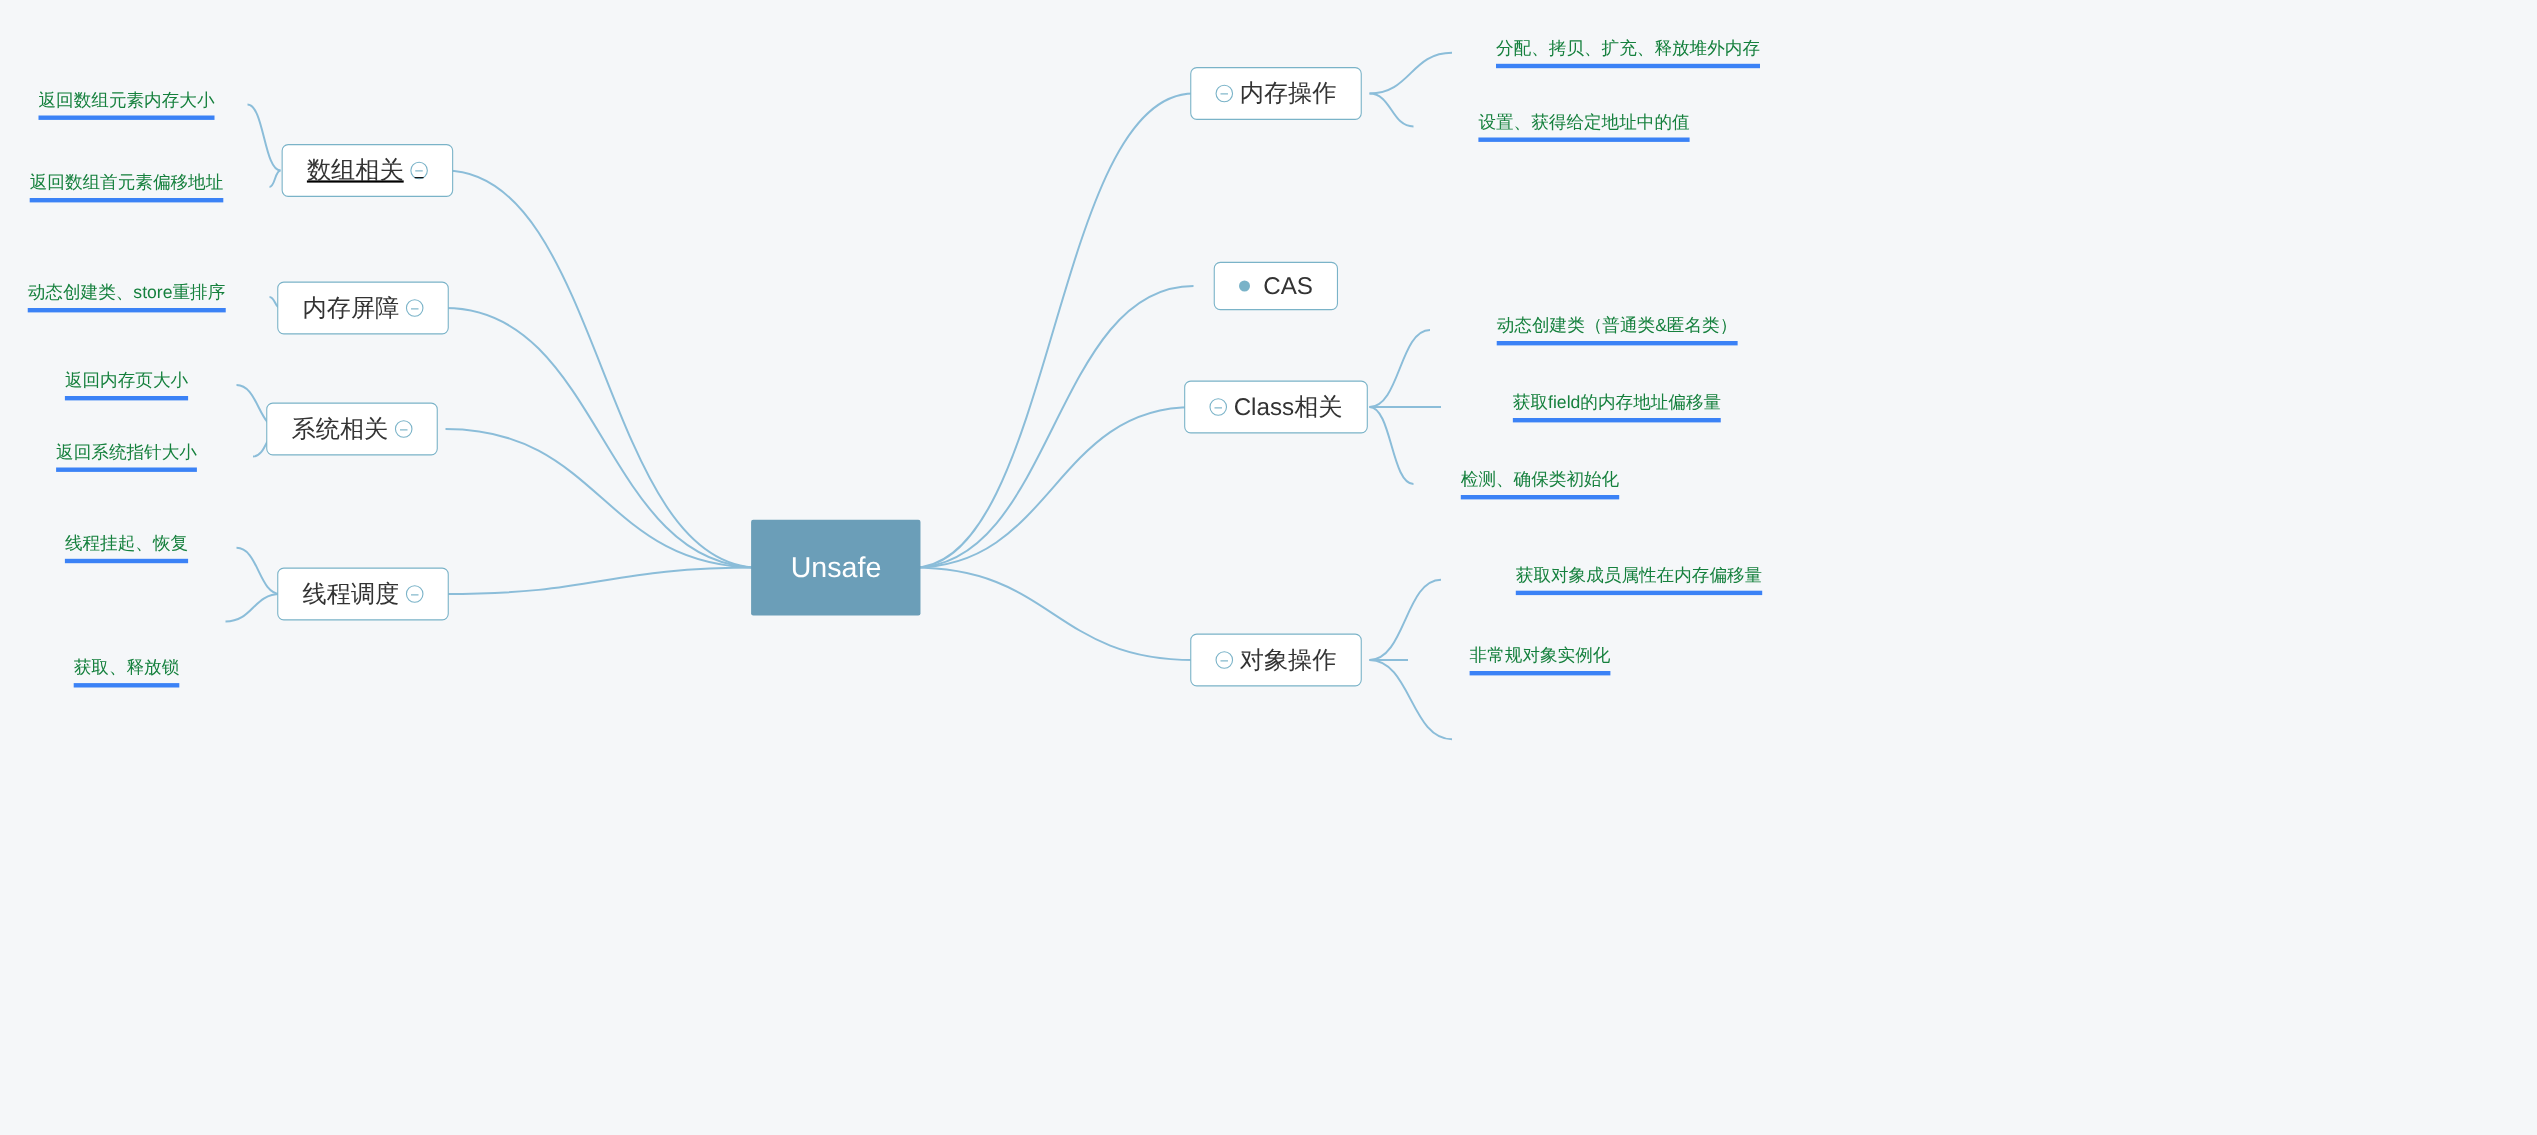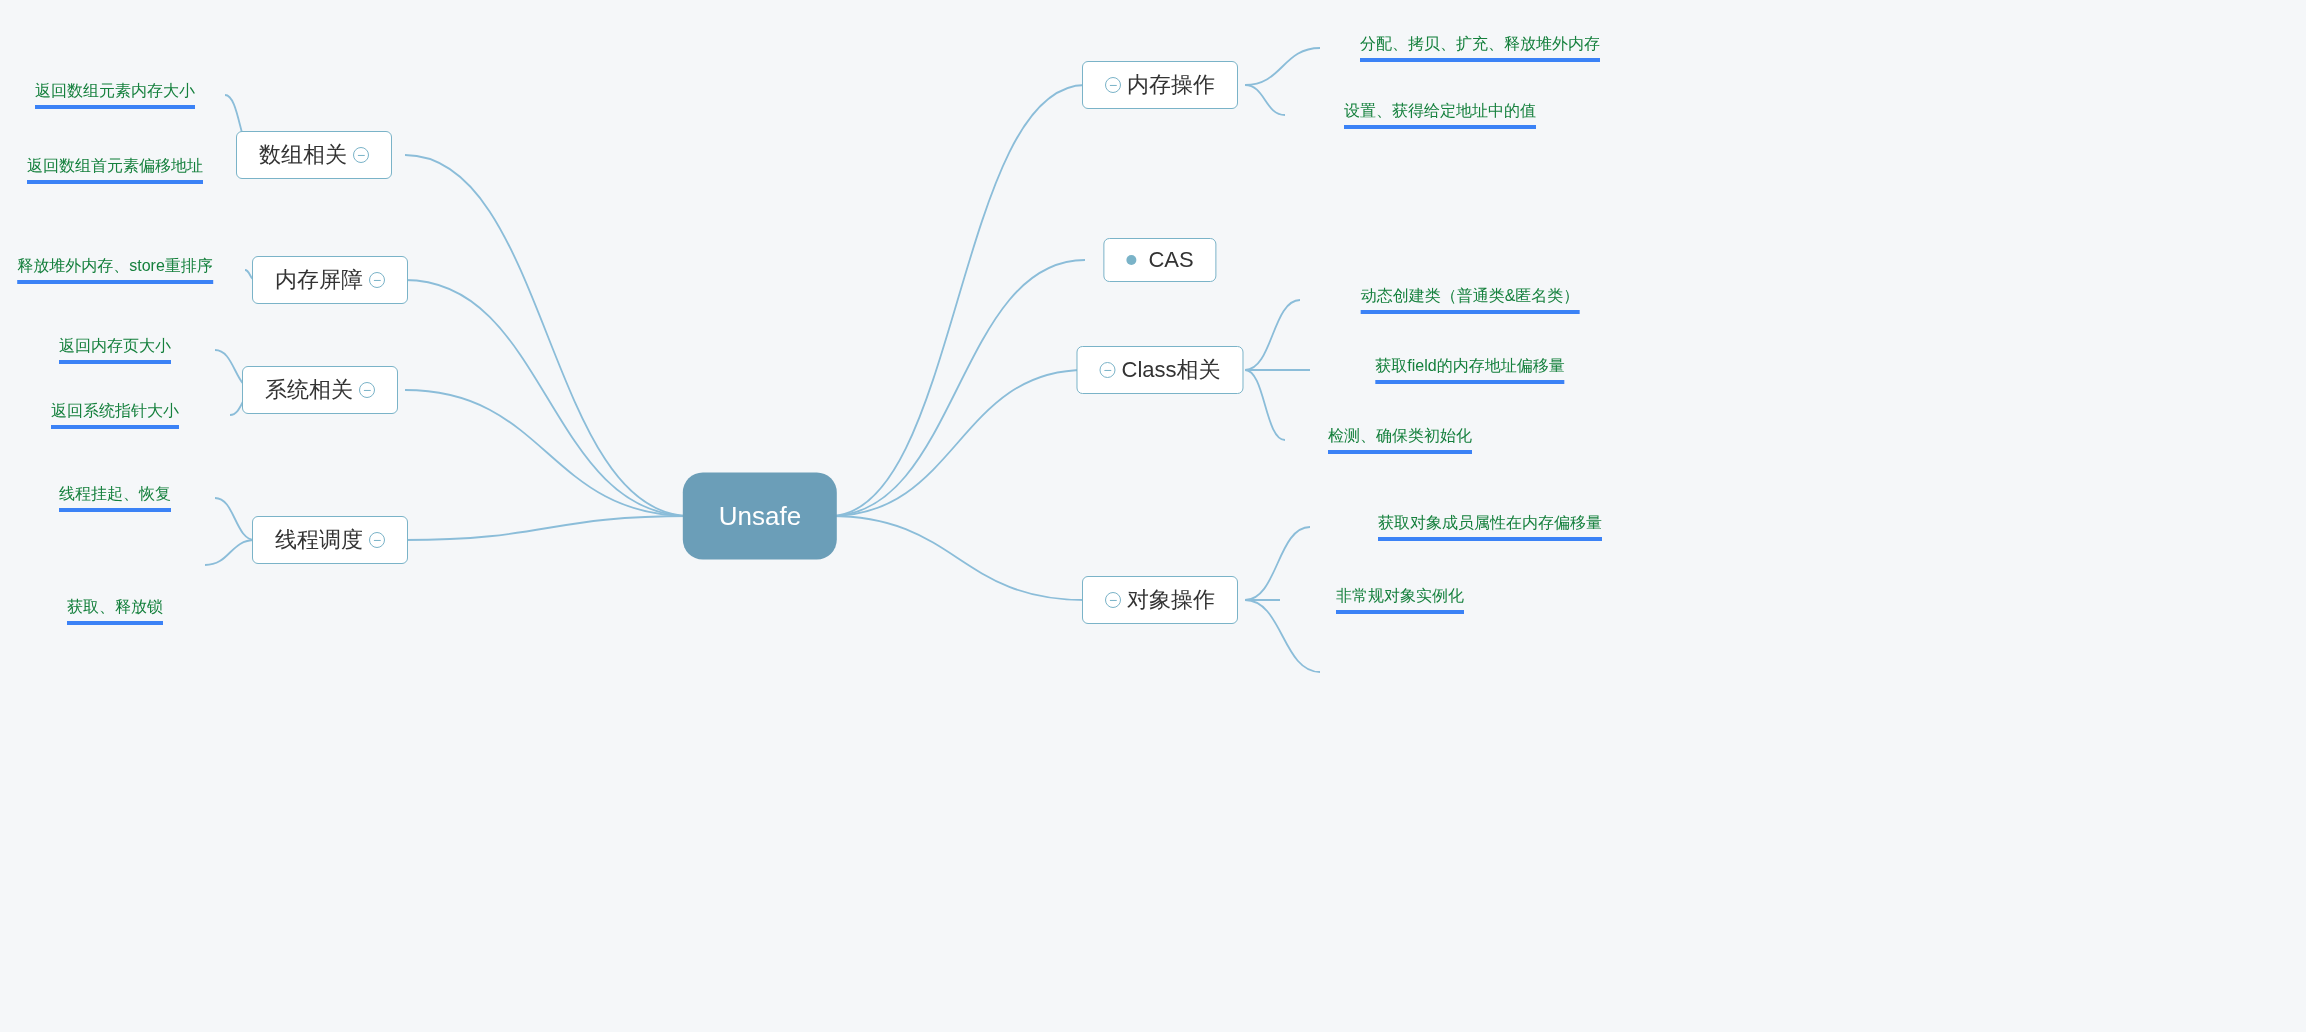--- a/index.html
+++ b/index.html
@@ -38,21 +38,21 @@
       display: flex;
       align-items: center;
       gap: 6px;
     }
     .node-box.center {
       background: #6b9eb8;
       color: #fff;
       font-size: 26px;
       padding: 28px 36px;
       border: none;
-      border-radius: 20px;
+      border-radius: 2px;
     }
     .node-box .collapse-icon {
       width: 16px;
       height: 16px;
       border: 1.5px solid #7ab3c8;
       border-radius: 50%;
       display: inline-flex;
       align-items: center;
       justify-content: center;
       font-size: 14px;
@@ -105,41 +105,41 @@
       <path d="M 1245 600 C 1262.5 600, 1262.5 600, 1280 600" stroke="#8bbdd9" stroke-width="1.8" fill="none"></path>
       <path d="M 1245 600 C 1282.5 600, 1282.5 672, 1320 672" stroke="#8bbdd9" stroke-width="1.8" fill="none"></path>
     </svg>
 
   <div class="node" id="node-center" style="left:760px;top:516px;">
     <div class="node-box center">
       <span>Unsafe</span>
     </div>
   </div>
 
-  <div class="node" id="node-array" style="left:314px;top:155px;">
+  <div class="node" id="node-array" style="left:334px;top:155px;text-decoration:underline;">
     <div class="node-box">
       <span>数组相关</span>
       <span class="collapse-icon">−</span>
     </div>
   </div>
   <div class="node" id="leaf-array-1" style="left:115px;top:95px;">
     <span class="leaf-text">返回数组元素内存大小</span>
   </div>
   <div class="node" id="leaf-array-2" style="left:115px;top:170px;">
     <span class="leaf-text">返回数组首元素偏移地址</span>
   </div>
 
   <div class="node" id="node-membarrier" style="left:330px;top:280px;">
     <div class="node-box">
       <span>内存屏障</span>
       <span class="collapse-icon">−</span>
     </div>
   </div>
   <div class="node" id="leaf-membarrier-1" style="left:115px;top:270px;">
-    <span class="leaf-text">释放堆外内存、store重排序</span>
+    <span class="leaf-text">动态创建类、store重排序</span>
   </div>
 
   <div class="node" id="node-system" style="left:320px;top:390px;">
     <div class="node-box">
       <span>系统相关</span>
       <span class="collapse-icon">−</span>
     </div>
   </div>
   <div class="node" id="leaf-system-1" style="left:115px;top:350px;">
     <span class="leaf-text">返回内存页大小</span>

